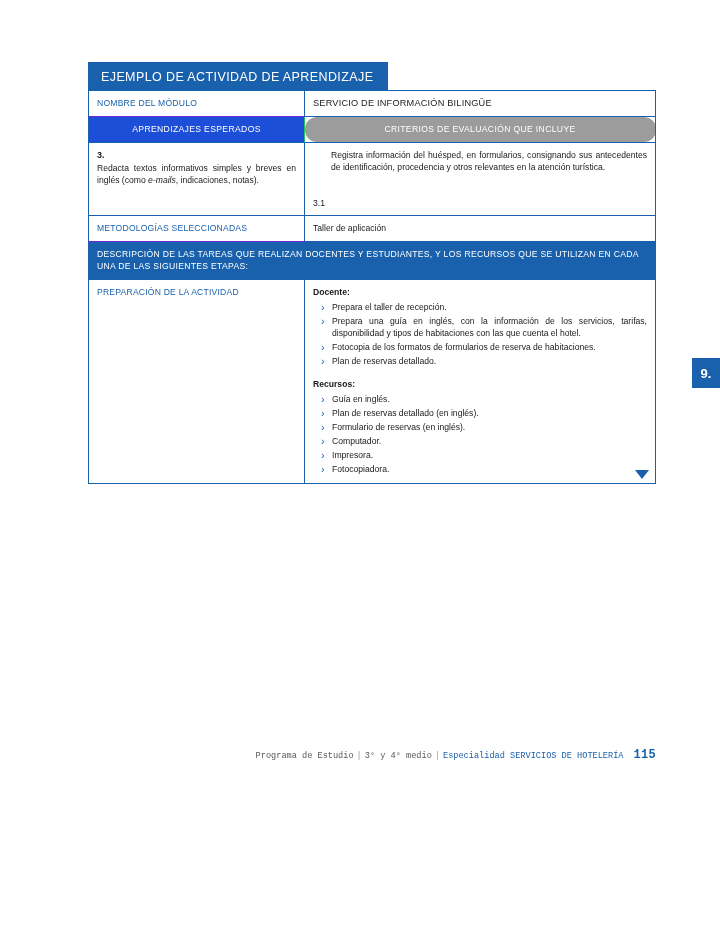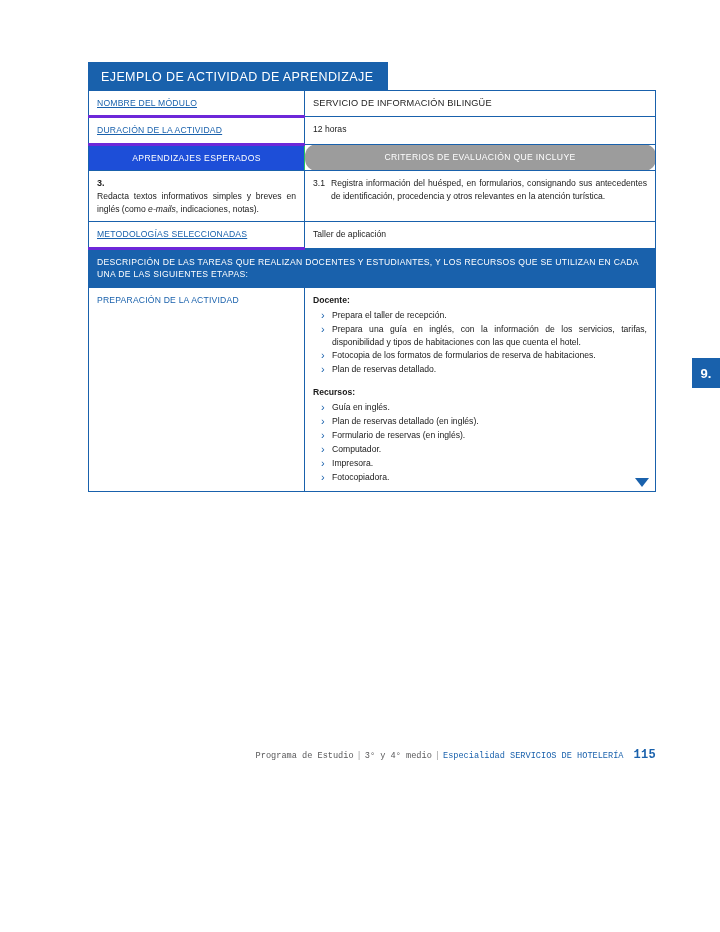--- a/index.html
+++ b/index.html
@@ -56,24 +56,23 @@
     line-height: 1.45;
   }
   .col-left  { width: 216px; }
   .col-right { width: auto; }
 
   .label-cell {
     color: #1961ac;
     font-size: 8.8px;
     letter-spacing: 0.2px;
     border-right: 1px solid #1961ac;
-    border-bottom: 3px solid #6d28d9;
+    border-bottom: 1px solid #6d28d9;
     padding-top: 7px;
     padding-bottom: 7px;
-    text-decoration: underline;
   }
   .value-cell {
     border-bottom: 1px solid #1961ac;
     color: #222;
     font-size: 8.8px;
     padding-top: 7px;
     padding-bottom: 7px;
   }
   .value-cell.caps {
     font-size: 9.2px;
@@ -113,21 +112,21 @@
   .crit-cell {
     border-bottom: 1px solid #1961ac;
     padding: 9px 10px 14px 10px;
     font-size: 8.6px;
     line-height: 1.6;
   }
   .crit-row {
     display: flex;
     gap: 6px;
   }
-  .crit-num { flex: 0 0 auto; }
+  .crit-num { flex: 0 0 auto; margin-top: 48px; }
   .crit-txt { text-align: justify; }
 
   .desc-band {
     background: #1961ac;
     color: #ffffff;
     font-size: 8.8px;
     letter-spacing: 0.3px;
     line-height: 1.5;
     padding: 7px 10px;
     border-bottom: 1px solid #1961ac;
@@ -235,24 +234,20 @@
 
     <table class="main">
       <colgroup>
         <col class="col-left">
         <col class="col-right">
       </colgroup>
       <tbody>
         <tr>
           <td class="label-cell">NOMBRE DEL MÓDULO</td>
           <td class="value-cell caps">SERVICIO DE INFORMACIÓN BILINGÜE</td>
-        </tr>
-        <tr>
-          <td class="label-cell">DURACIÓN DE LA ACTIVIDAD</td>
-          <td class="value-cell">12 horas</td>
         </tr>
         <tr>
           <td class="band-blue">APRENDIZAJES ESPERADOS</td>
           <td class="band-gray">CRITERIOS DE EVALUACIÓN QUE INCLUYE</td>
         </tr>
         <tr>
           <td class="ae-cell">
             <b>3.</b><br>
             <span>Redacta textos informativos simples y breves en inglés (como </span><span class="it">e-mails</span><span>, indicaciones, notas).</span>
           </td>

